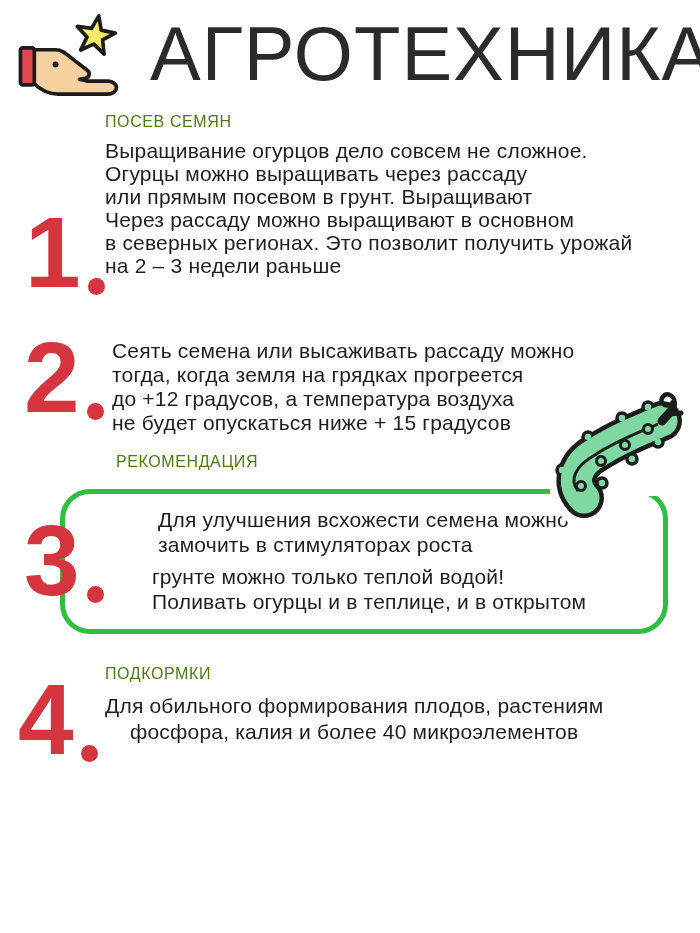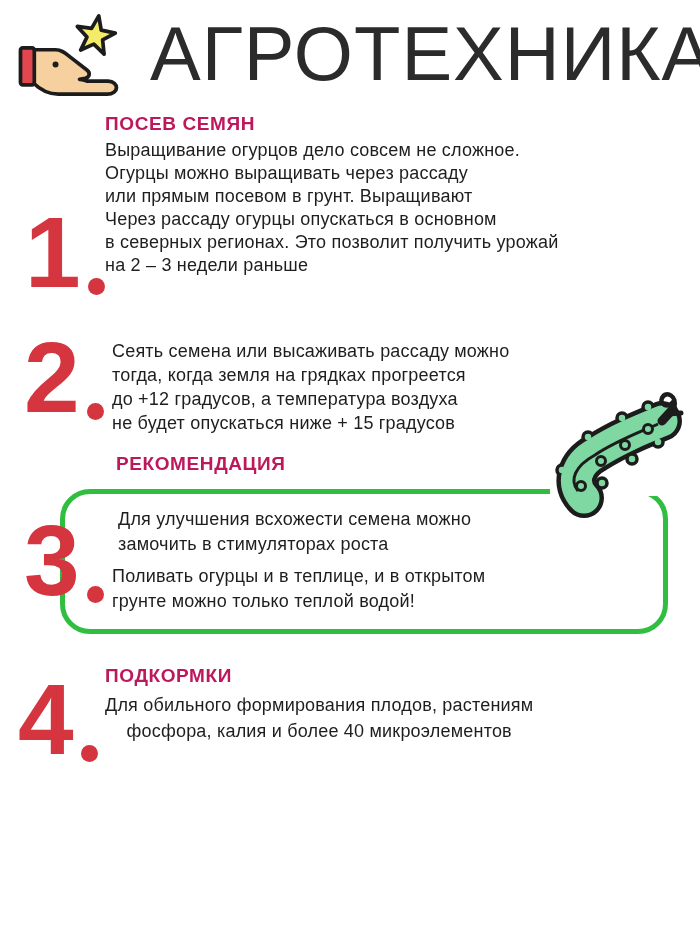--- a/index.html
+++ b/index.html
@@ -15,28 +15,28 @@
   }
   
   .big-num{display:flex;align-items:flex-end;color:#d5353f;}
   .big-num .digit{font-size:100px;line-height:1;font-weight:700;}
   .big-num .num-dot{
     width:17px;height:17px;border-radius:50%;background:#d5353f;
     margin-left:7px;margin-bottom:7px;
   }
   
   .sec-heading{
-    font-size:19px;font-weight:700;color:#be185d;letter-spacing:.6px;
+    font-size:16px;font-weight:400;color:#4d7c0f;letter-spacing:.6px;
     white-space:nowrap;
   }
-  .body-lines{color:#1e1e1e;font-size:18px;letter-spacing:.2px;}
+  .body-lines{color:#1e1e1e;font-size:21px;letter-spacing:.2px;}
   .body-lines .line{white-space:nowrap;}
   .lh23 .line{line-height:23px;}
   .lh24 .line{line-height:24px;}
-  .lh25 .line{line-height:25px;}
+  .lh25 .line{line-height:25px;margin-left:40px;}
   .lh255 .line{line-height:25.5px;text-align:center;}
   
   .rec-box{
     left:60px;top:489px;width:598px;height:135px;
     border:5px solid #2fbe3f;border-radius:30px;background:#ffffff;
   }
   .cucumber-wrap{left:550px;top:388px;width:145px;height:135px;z-index:5;}
   .hand-icon-wrap{left:14px;top:10px;width:120px;height:98px;}
 </style>
 </head>
@@ -62,21 +62,21 @@
 
 <div class="abs big-num" style="left:25px;top:202px;">
   <span class="digit">1</span>
   <span class="num-dot"></span>
 </div>
 <div class="abs sec-heading" style="left:105px;top:113px;">ПОСЕВ СЕМЯН</div>
 <div class="abs body-lines lh23" style="left:105px;top:139px;">
   <div class="line">Выращивание огурцов дело совсем не сложное.</div>
   <div class="line">Огурцы можно выращивать через рассаду</div>
   <div class="line">или прямым посевом в грунт. Выращивают</div>
-  <div class="line">Через рассаду огурцы опускаться в основном</div>
+  <div class="line">Через рассаду можно выращивают в основном</div>
   <div class="line">в северных регионах. Это позволит получить урожай</div>
   <div class="line">на 2 – 3 недели раньше</div>
 </div>
 
 <div class="abs big-num" style="left:24px;top:327px;">
   <span class="digit">2</span>
   <span class="num-dot"></span>
 </div>
 <div class="abs body-lines lh24" style="left:112px;top:339px;">
   <div class="line">Сеять семена или высаживать рассаду можно</div>
@@ -85,22 +85,22 @@
   <div class="line">не будет опускаться ниже + 15 градусов</div>
 </div>
 
 <div class="abs sec-heading" style="left:116px;top:453px;text-align:right;">РЕКОМЕНДАЦИЯ</div>
 <div class="abs rec-box"></div>
 <div class="abs body-lines lh25" style="left:118px;top:507px;z-index:2;">
   <div class="line">Для улучшения всхожести семена можно</div>
   <div class="line">замочить в стимуляторах роста</div>
 </div>
 <div class="abs body-lines lh25" style="left:112px;top:564px;z-index:2;">
+  <div class="line">грунте можно только теплой водой!</div>
   <div class="line">Поливать огурцы и в теплице, и в открытом</div>
-  <div class="line">грунте можно только теплой водой!</div>
 </div>
 <div class="abs big-num" style="left:24px;top:510px;z-index:3;">
   <span class="digit">3</span>
   <span class="num-dot"></span>
 </div>
 
 <div class="abs cucumber-wrap">
   <svg width="145" height="135" viewBox="0 0 145 135">
 
     <rect x="6" y="0" width="139" height="108" fill="#ffffff"></rect>

